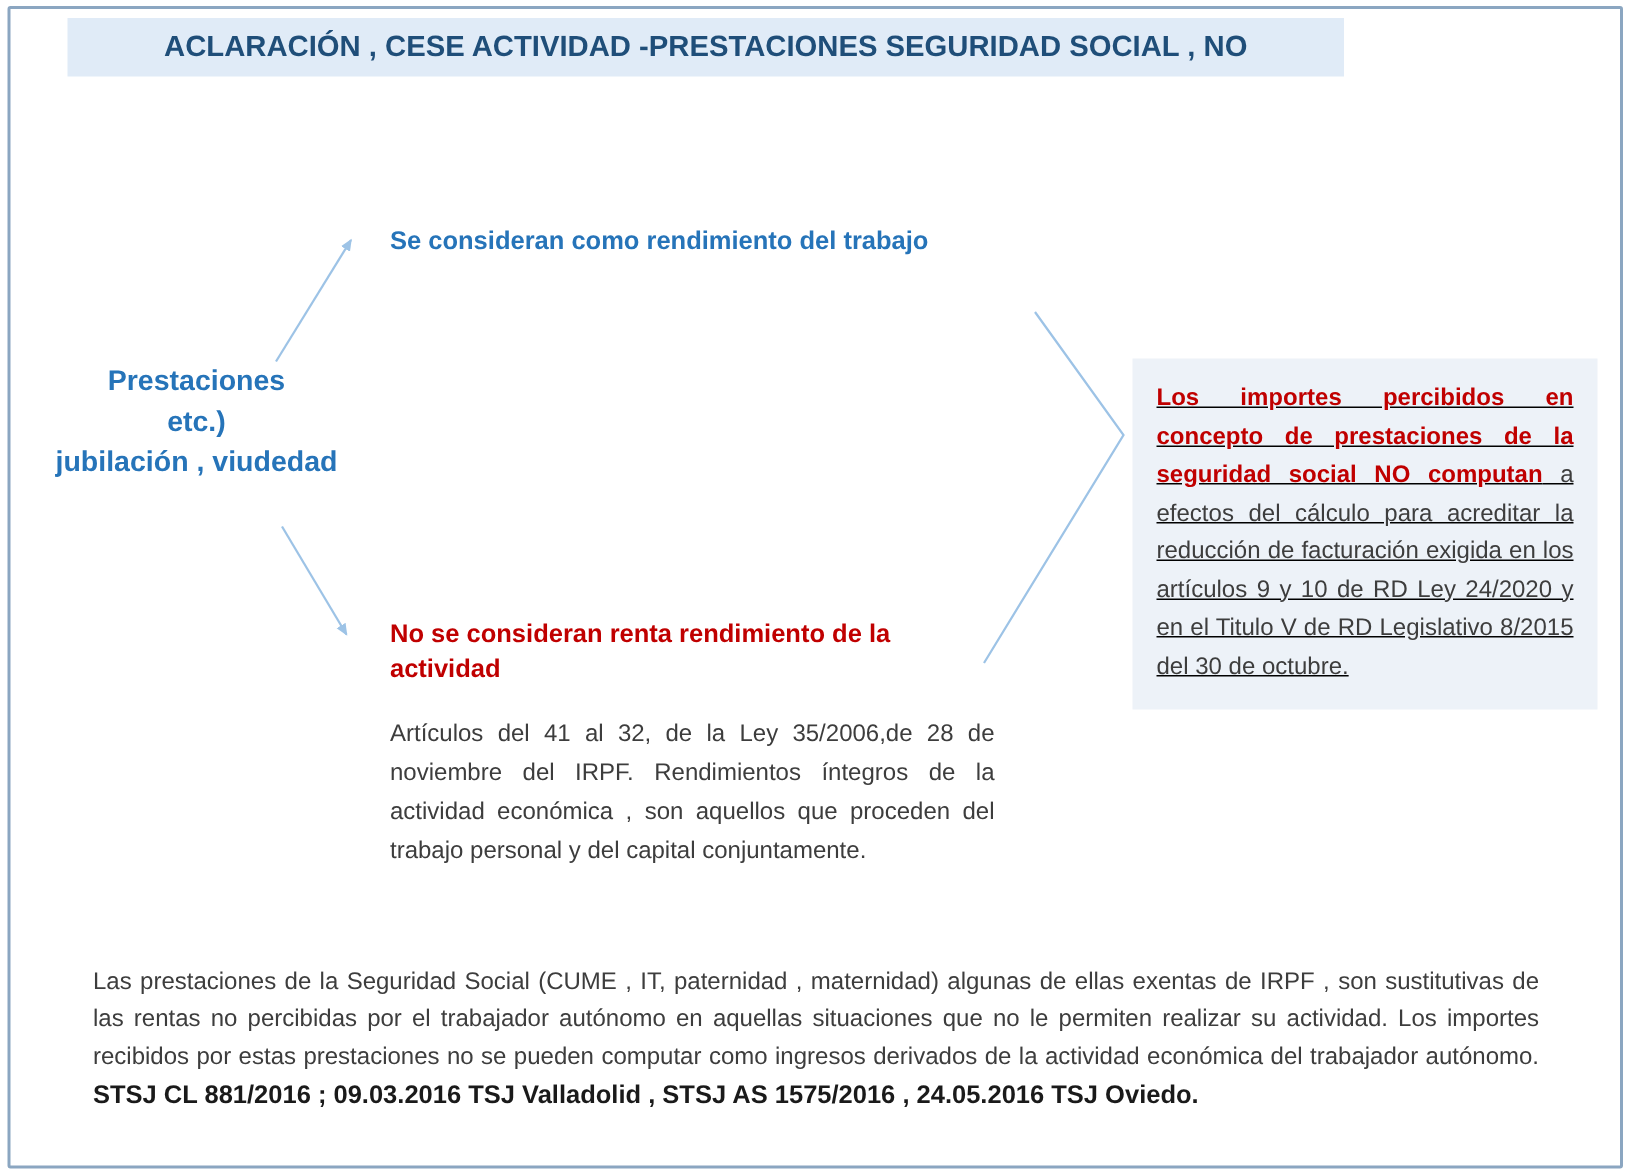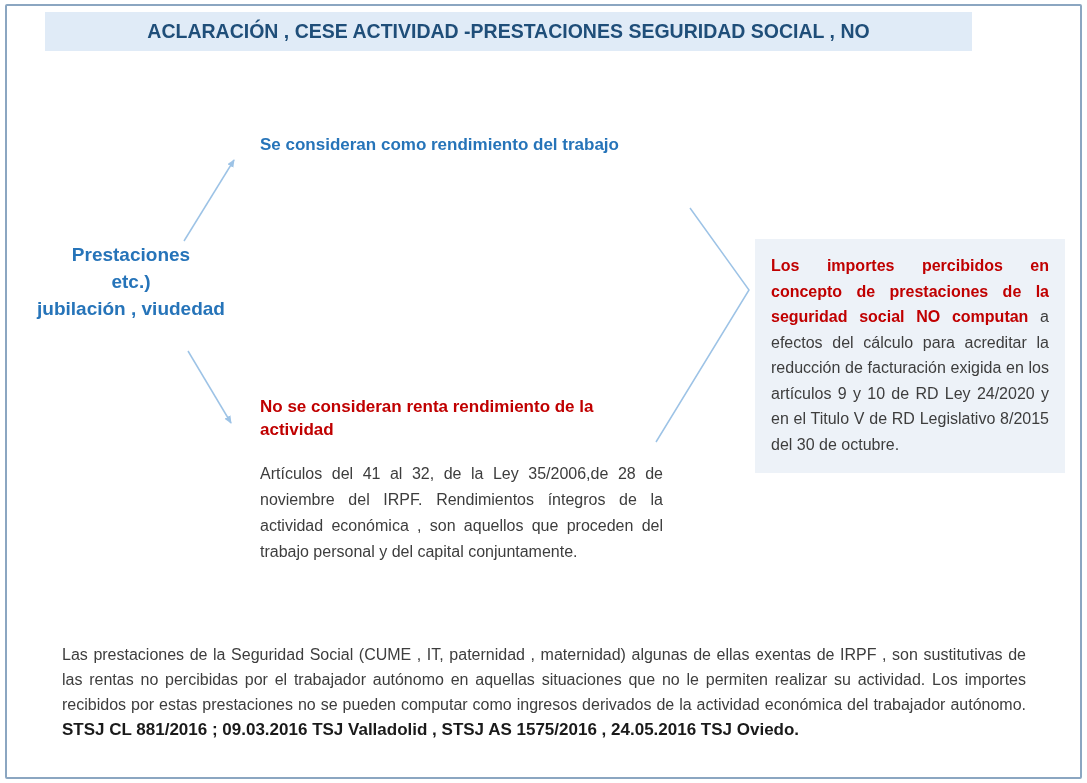--- a/index.html
+++ b/index.html
@@ -5,42 +5,42 @@
   html,body{margin:0;padding:0;background:#ffffff;}
   .slide{
     position:relative;width:1087px;height:783px;background:#ffffff;
     font-family:"Liberation Sans", sans-serif;overflow:hidden;
   }
   .slide-border{
     position:absolute;left:5px;top:4px;right:5px;bottom:4px;
     border:2px solid var(--border);border-radius:2px;pointer-events:none;
   }
   .title-block{
-    position:absolute;left:45px;top:12px;width:927px;
+    position:absolute;left:45px;top:12px;width:851px;
     background:var(--title_bg);color:var(--title_text);
     font-weight:bold;font-size:19.5px;line-height:27px;
     text-align:center;padding:6px 0;
   }
   .connectors{position:absolute;left:0;top:0;width:1087px;height:783px;pointer-events:none;}
   .connectors line,.connectors polyline{stroke:var(--connector);stroke-width:1.5;fill:none;}
   .connectors .ah{fill:var(--connector);}
   .source-label{
     position:absolute;left:14px;top:241px;width:234px;
     color:var(--accent_blue);font-size:19px;font-weight:bold;
     line-height:27px;text-align:center;
   }
   .branch{position:absolute;left:260px;width:403px;}
   .branch-work{top:133px;}
   .branch-activity{top:395px;}
-  .branch h2{margin:0 0 20px 0;font-size:17px;line-height:23px;font-weight:bold;color:var(--accent_blue);}
+  .branch h2{margin:16px 0 20px 0;font-size:17px;line-height:23px;font-weight:bold;color:var(--accent_blue);}
   .branch-activity h2{color:var(--accent_red);}
   .branch p{margin:0;font-size:16px;line-height:26px;color:var(--body_text);text-align:justify;}
   .highlight-box{
     position:absolute;left:755px;top:239px;width:278px;
-    background:var(--box_bg);padding:14px 16px 16px 16px;
+    background:var(--box_bg);padding:14px 16px 16px 16px;text-decoration:underline;
   }
   .highlight-box p{margin:0;font-size:16px;line-height:25.5px;text-align:justify;color:var(--body_text);}
   .highlight-box .lead{color:var(--accent_red);font-weight:bold;}
   .footer-note{position:absolute;left:48px;top:628px;width:992px;}
   .footer-note p{margin:14px;font-size:16px;line-height:25px;text-align:justify;color:var(--body_text);}
   .footer-note .citation{font-weight:bold;color:#1a1a1a;font-size:17px;}
 </style>
 </head>
 <body>
 

